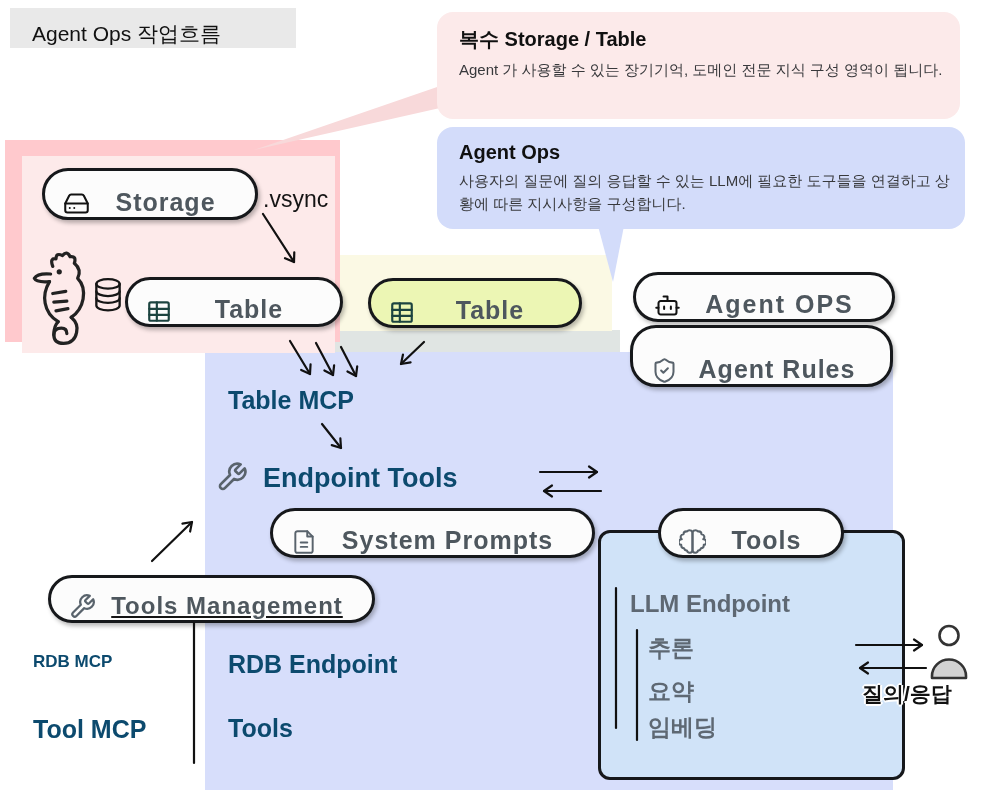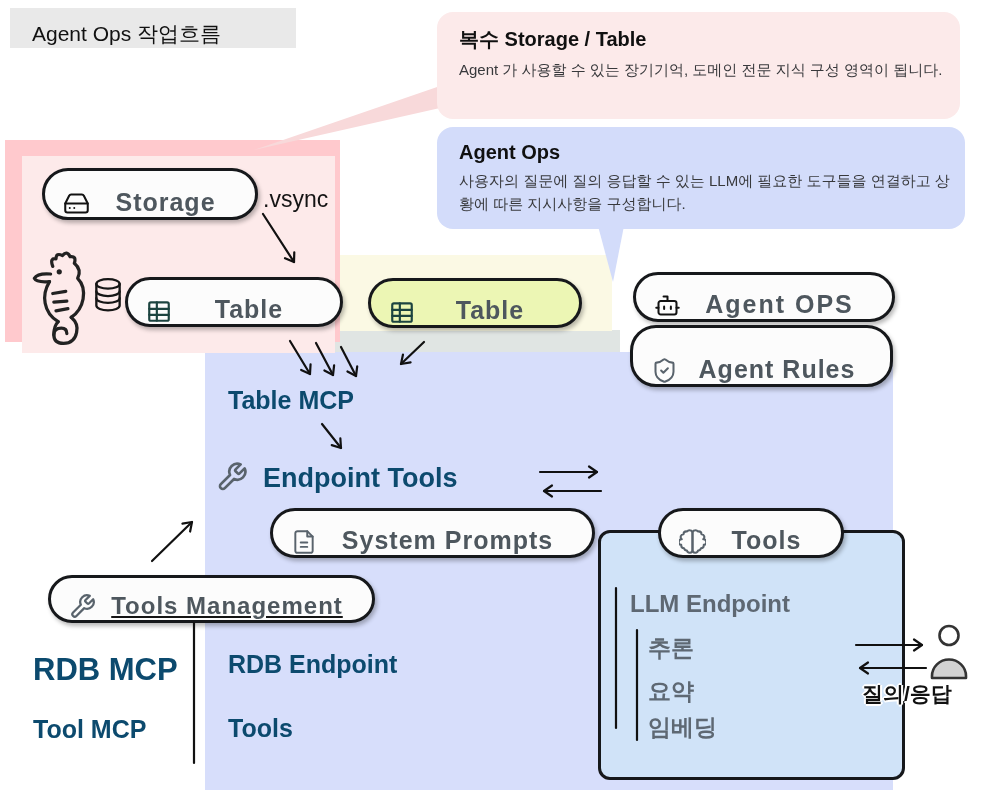--- a/index.html
+++ b/index.html
@@ -193,21 +193,21 @@
 
   <div class="node" style="left:48px;top:575px;width:327px;height:48px;text-decoration:underline;">
     <span class="nicon">
       <svg width="27" height="27" viewBox="0 0 24 24" fill="none" stroke="#59636c" stroke-width="2" stroke-linecap="round" stroke-linejoin="round">
         <path d="M14.7 6.3a1 1 0 0 0 0 1.4l1.6 1.6a1 1 0 0 0 1.4 0l3.77-3.77a6 6 0 0 1-7.94 7.94l-6.91 6.91a2.12 2.12 0 0 1-3-3l6.91-6.91a6 6 0 0 1 7.94-7.94l-3.76 3.76z"></path>
       </svg>
     </span>
     <span class="nlabel" style="font-size:24px;">Tools Management</span>
   </div>
 
-  <div class="dlabel" style="left:33px;top:652px;font-size:31px;">RDB MCP</div>
+  <div class="dlabel" style="left:33px;top:652px;font-size:17px;">RDB MCP</div>
   <div class="dlabel" style="left:33px;top:715px;font-size:25px;">Tool MCP</div>
   <div class="dlabel" style="left:228px;top:650px;font-size:25px;">RDB Endpoint</div>
   <div class="dlabel" style="left:228px;top:714px;font-size:25px;">Tools</div>
 
   <span class="icon-abs" style="left:926px;top:622px;">
     <svg width="46" height="60" viewBox="0 0 46 60" fill="none">
       <path d="M6 56 v-2 a17 16.5 0 0 1 34 0 v2 z" fill="#d2d2d2" stroke="#333" stroke-width="2.6" stroke-linejoin="round"></path>
       <circle cx="23" cy="13.5" r="9.5" fill="#fff" stroke="#333" stroke-width="2.6"></circle>
     </svg>
   </span>

